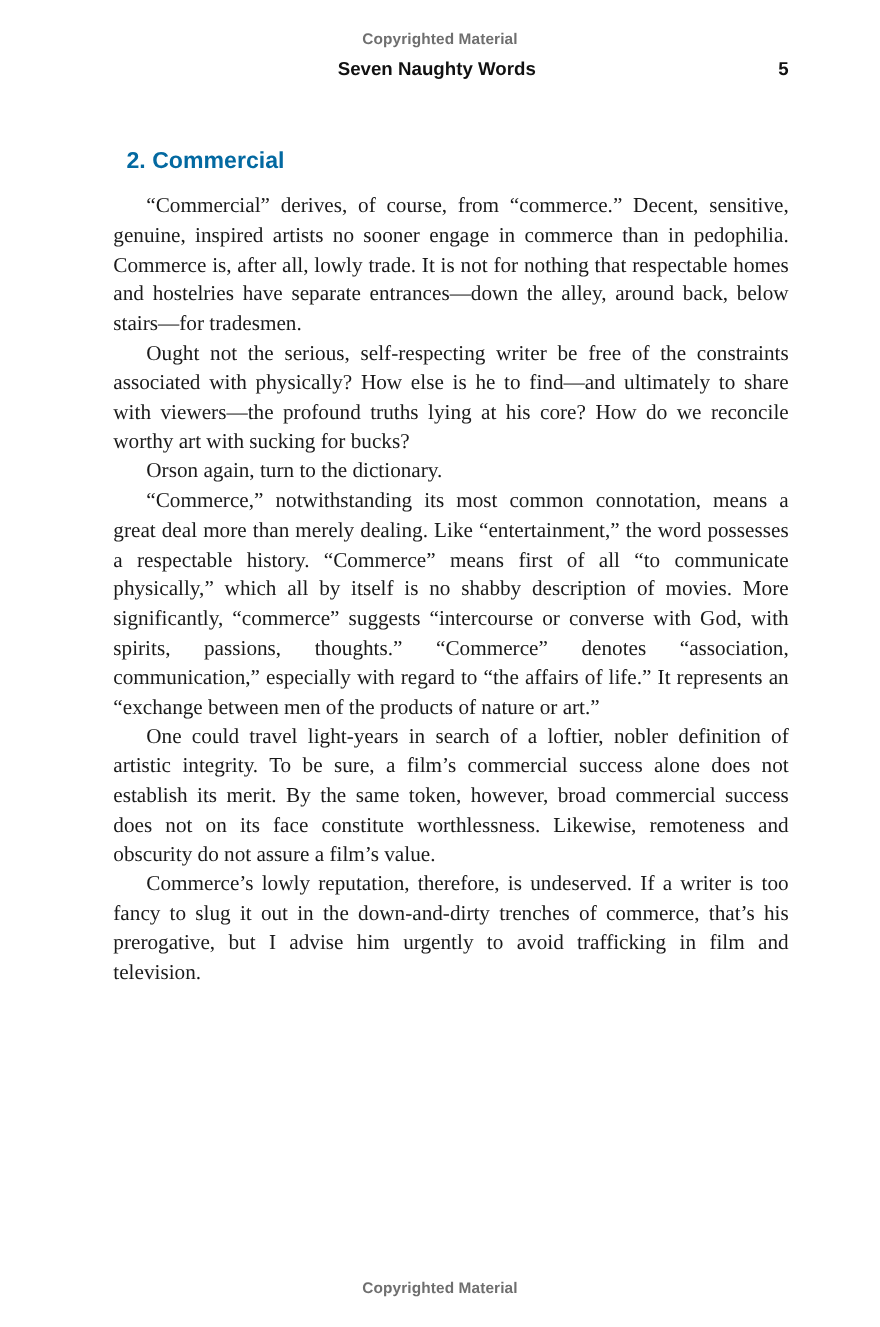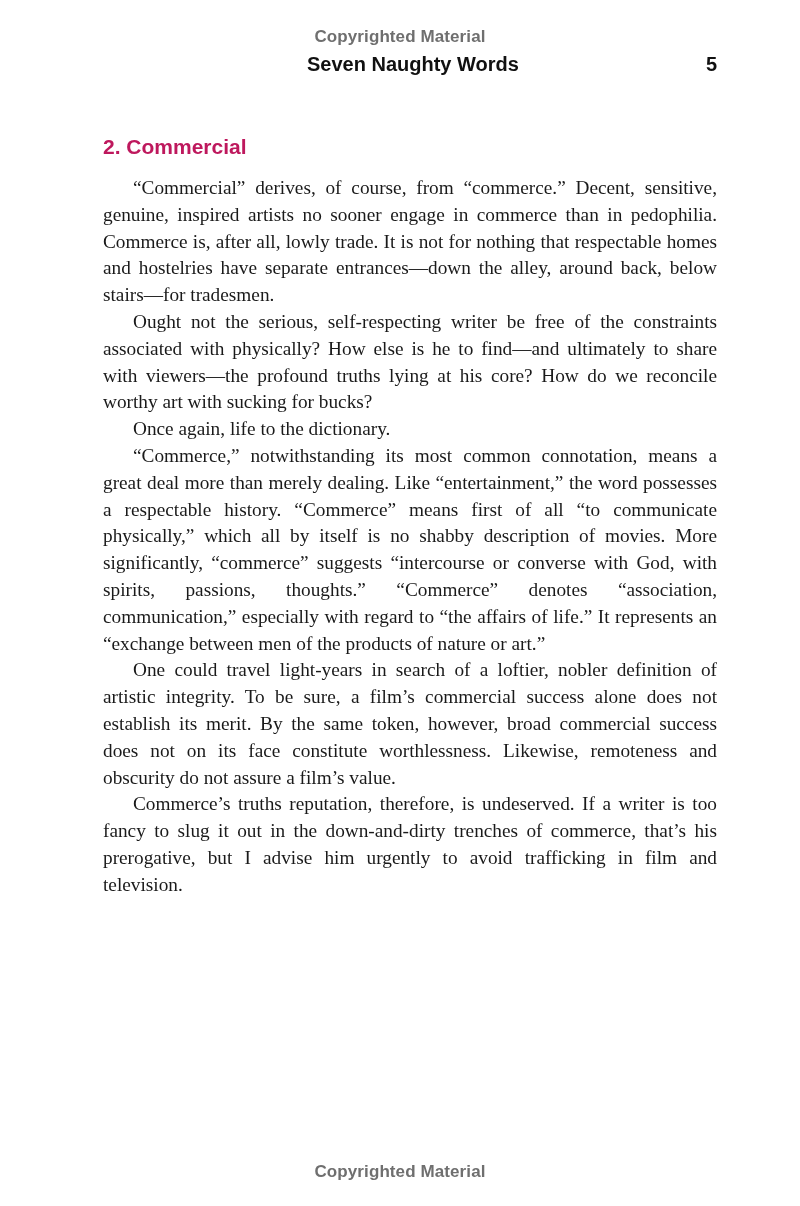--- a/index.html
+++ b/index.html
@@ -1,54 +1,54 @@
 <!DOCTYPE html>
 <html><head>
 <meta charset="utf-8">
 <style>
   html, body { margin: 0; padding: 0; background: #ffffff; }
   body { width: 800px; height: 1206px; position: relative; overflow: hidden; color: #1a1a1a; }
   .watermark {
     position: absolute; left: 0; width: 800px; text-align: center;
     font-family: "Liberation Sans", sans-serif; font-weight: bold;
-    font-size: 17px; color: #6f6f6f; letter-spacing: 0.1px;
+    font-size: 14px; color: #6f6f6f; letter-spacing: 0.1px;
   }
   .wm-top { top: 27px; }
   .wm-bottom { top: 1162px; }
   .running-head {
     position: absolute; top: 53px; left: 307px; right: 83px; height: 22px;
-    font-family: "Liberation Sans", sans-serif; font-weight: bold; font-size: 20px; color: #111;
+    font-family: "Liberation Sans", sans-serif; font-weight: bold; font-size: 17px; color: #111;
   }
   .running-title { position: absolute; left: 0; top: 0; }
   .page-number { position: absolute; right: 0; top: 0; }
   .body-text {
     position: absolute; left: 103px; top: 102px; width: 614px;
     font-family: "Liberation Serif", serif; font-size: 19.3px; line-height: 26.8px;
     color: #1a1a1a; text-align: justify; hyphens: auto;
   }
   .body-text p { margin: 0; text-indent: 30px; }
   .body-text p.first { text-indent: 30px; }
   .section-heading {
     font-family: "Liberation Sans", sans-serif; font-weight: bold; font-size: 21px;
-    color: #be185d; margin: 31px 0 14px 0; line-height: 28px; text-indent: 0;
+    color: #0369a1; margin: 31px 0 14px 12px; line-height: 28px; text-indent: 0;
   }
 </style>
 </head>
 <body>
 
 <div class="watermark wm-top">Copyrighted Material</div>
 
 <div class="running-head">
   <span class="running-title">Seven Naughty Words</span>
   <span class="page-number">5</span>
 </div>
 
 <div class="body-text">
   <h2 class="section-heading">2. Commercial</h2>
   <p>“Commercial” derives, of course, from “commerce.” Decent, sensitive, genuine, inspired artists no sooner engage in commerce than in pedophilia. Commerce is, after all, lowly trade. It is not for nothing that respectable homes and hostelries have separate entrances—down the alley, around back, below stairs—for tradesmen.</p>
   <p>Ought not the serious, self-respecting writer be free of the constraints associated with physically? How else is he to find—and ultimately to share with viewers—the profound truths lying at his core? How do we reconcile worthy art with sucking for bucks?</p>
-  <p>Once again, life to the dictionary.</p>
+  <p>Orson again, turn to the dictionary.</p>
   <p>“Commerce,” notwithstanding its most common connotation, means a great deal more than merely dealing. Like “entertainment,” the word possesses a respectable history. “Commerce” means first of all “to com­municate physically,” which all by itself is no shabby description of mov­ies. More significantly, “commerce” suggests “intercourse or converse with God, with spirits, passions, thoughts.” “Commerce” denotes “asso­ciation, communication,” especially with regard to “the affairs of life.” It represents an “exchange between men of the products of nature or art.”</p>
   <p>One could travel light-years in search of a loftier, nobler definition of artistic integrity. To be sure, a film’s commercial success alone does not establish its merit. By the same token, however, broad commercial success does not on its face constitute worthlessness. Likewise, remoteness and obscurity do not assure a film’s value.</p>
-  <p>Commerce’s truths reputation, therefore, is undeserved. If a writer is too fancy to slug it out in the down-and-dirty trenches of commerce, that’s his prerogative, but I advise him urgently to avoid trafficking in film and television.</p>
+  <p>Commerce’s lowly reputation, therefore, is undeserved. If a writer is too fancy to slug it out in the down-and-dirty trenches of commerce, that’s his prerogative, but I advise him urgently to avoid trafficking in film and television.</p>
 </div>
 
 <div class="watermark wm-bottom">Copyrighted Material</div>
 
 </body></html>

